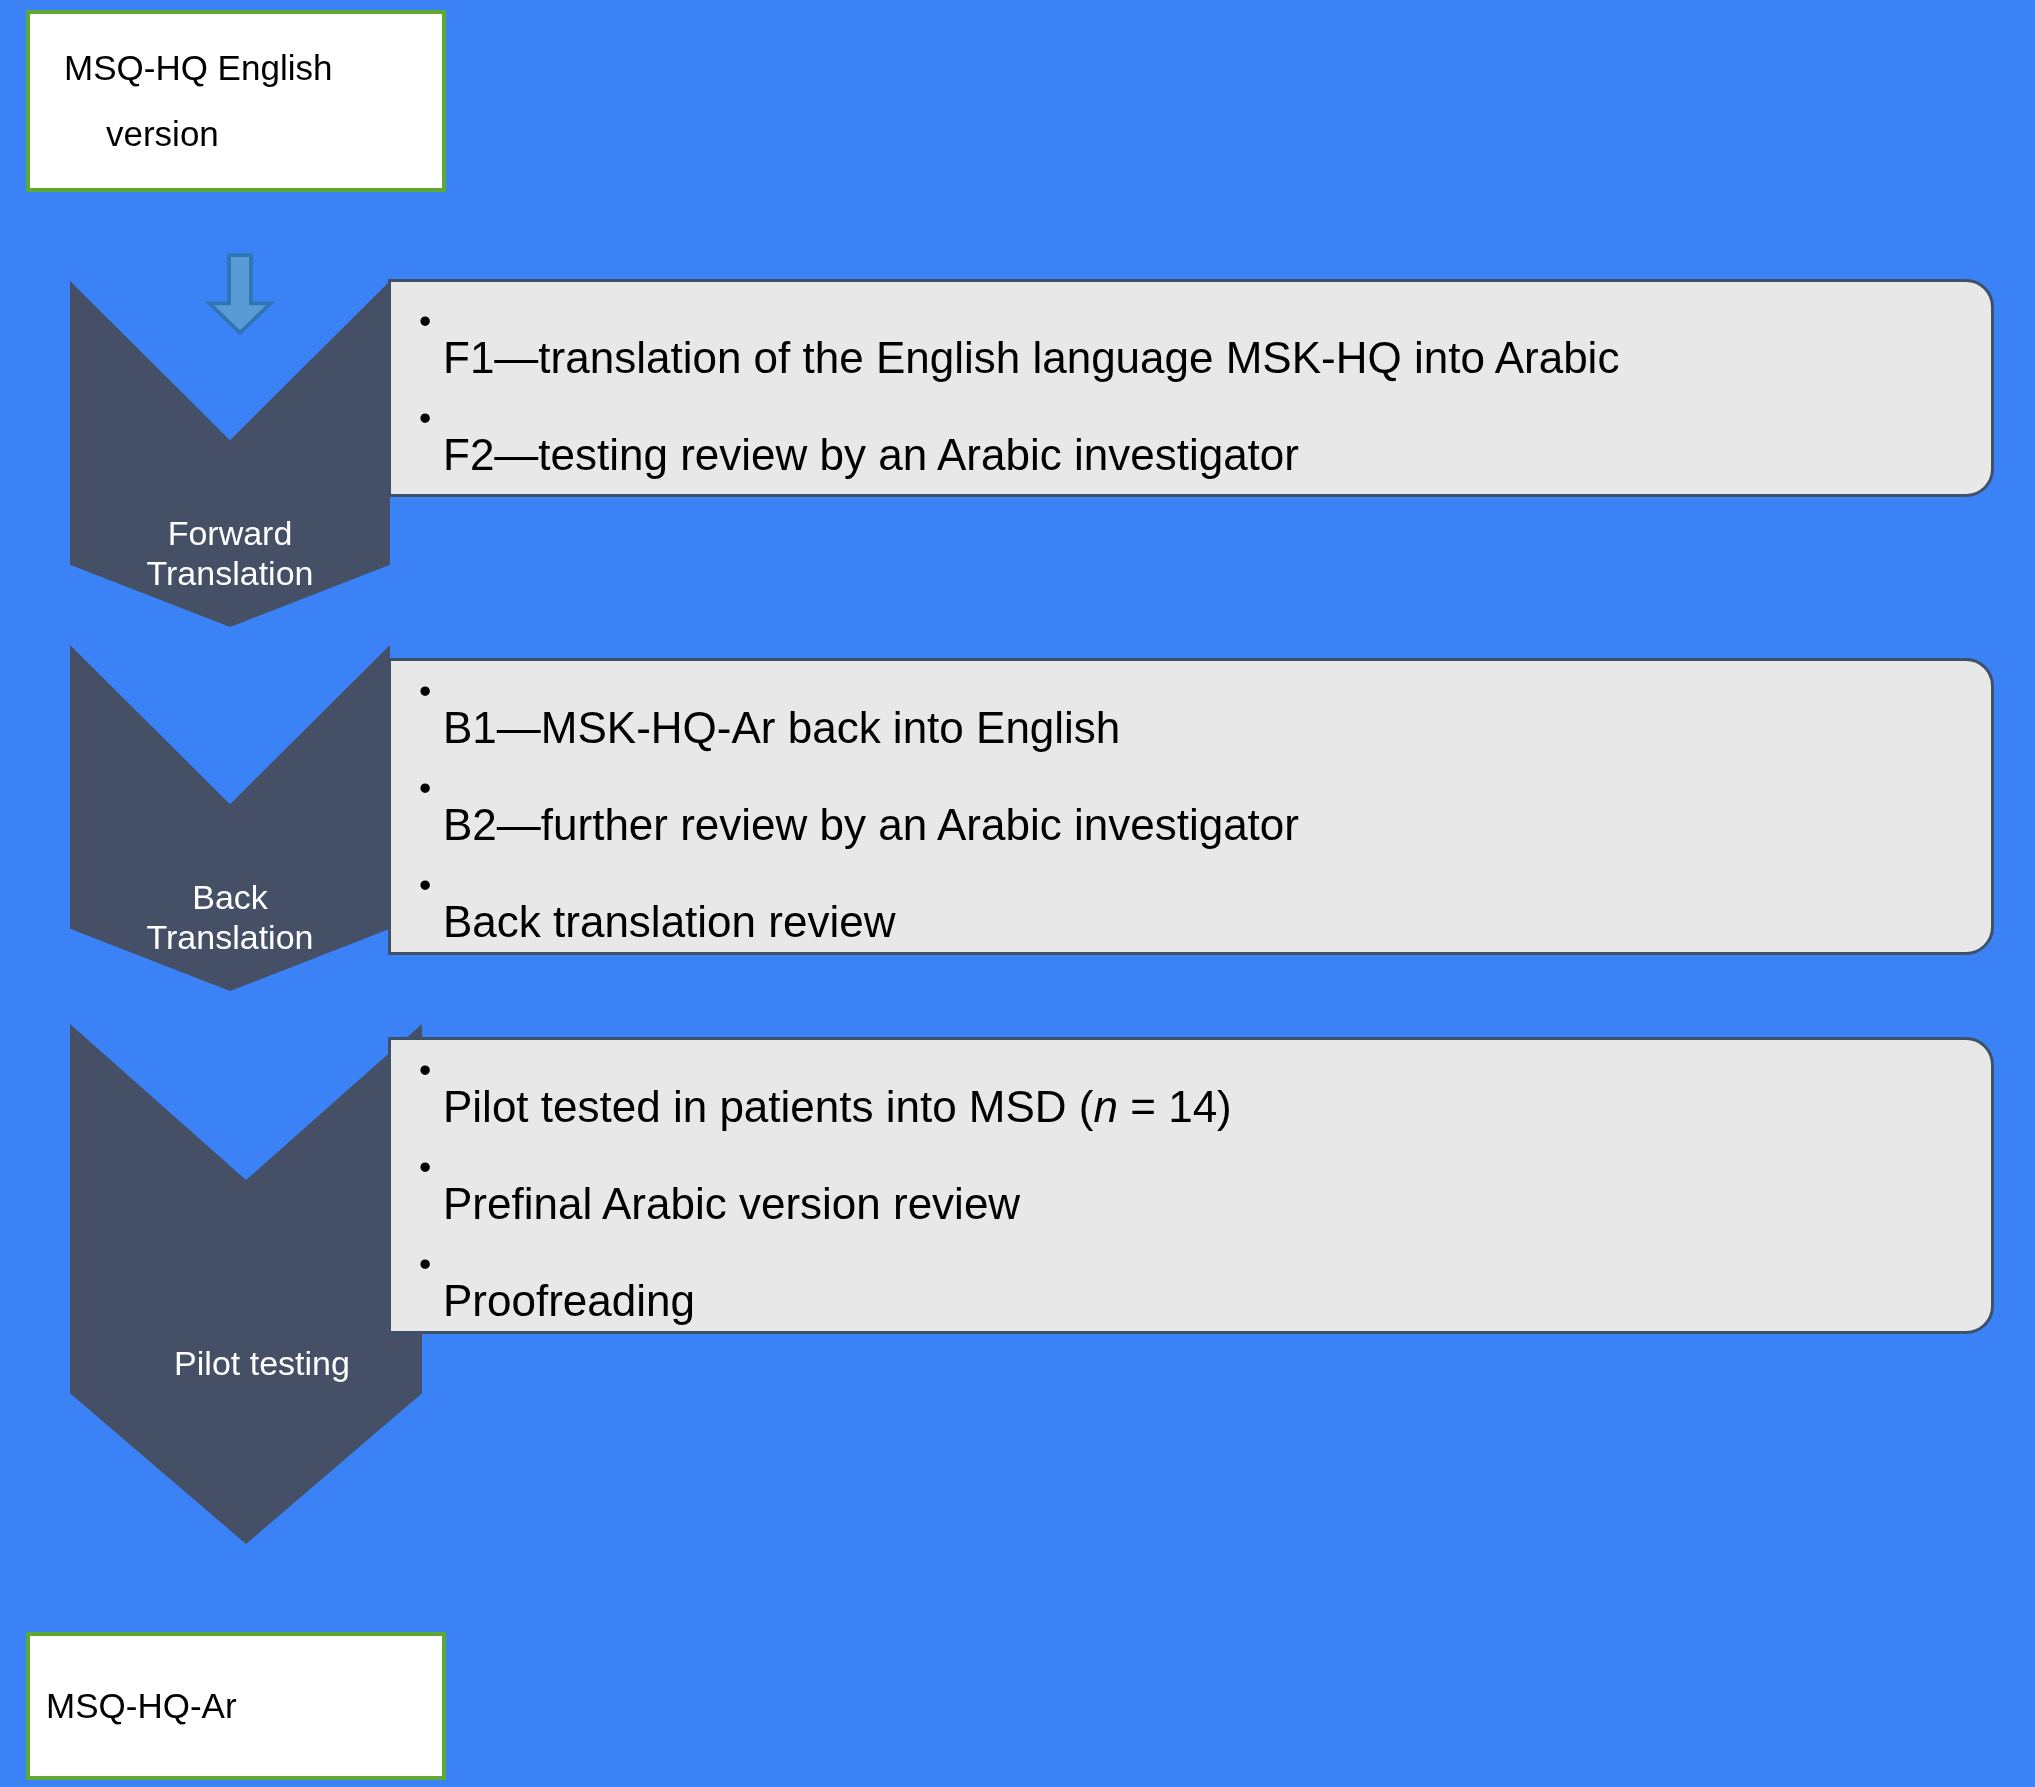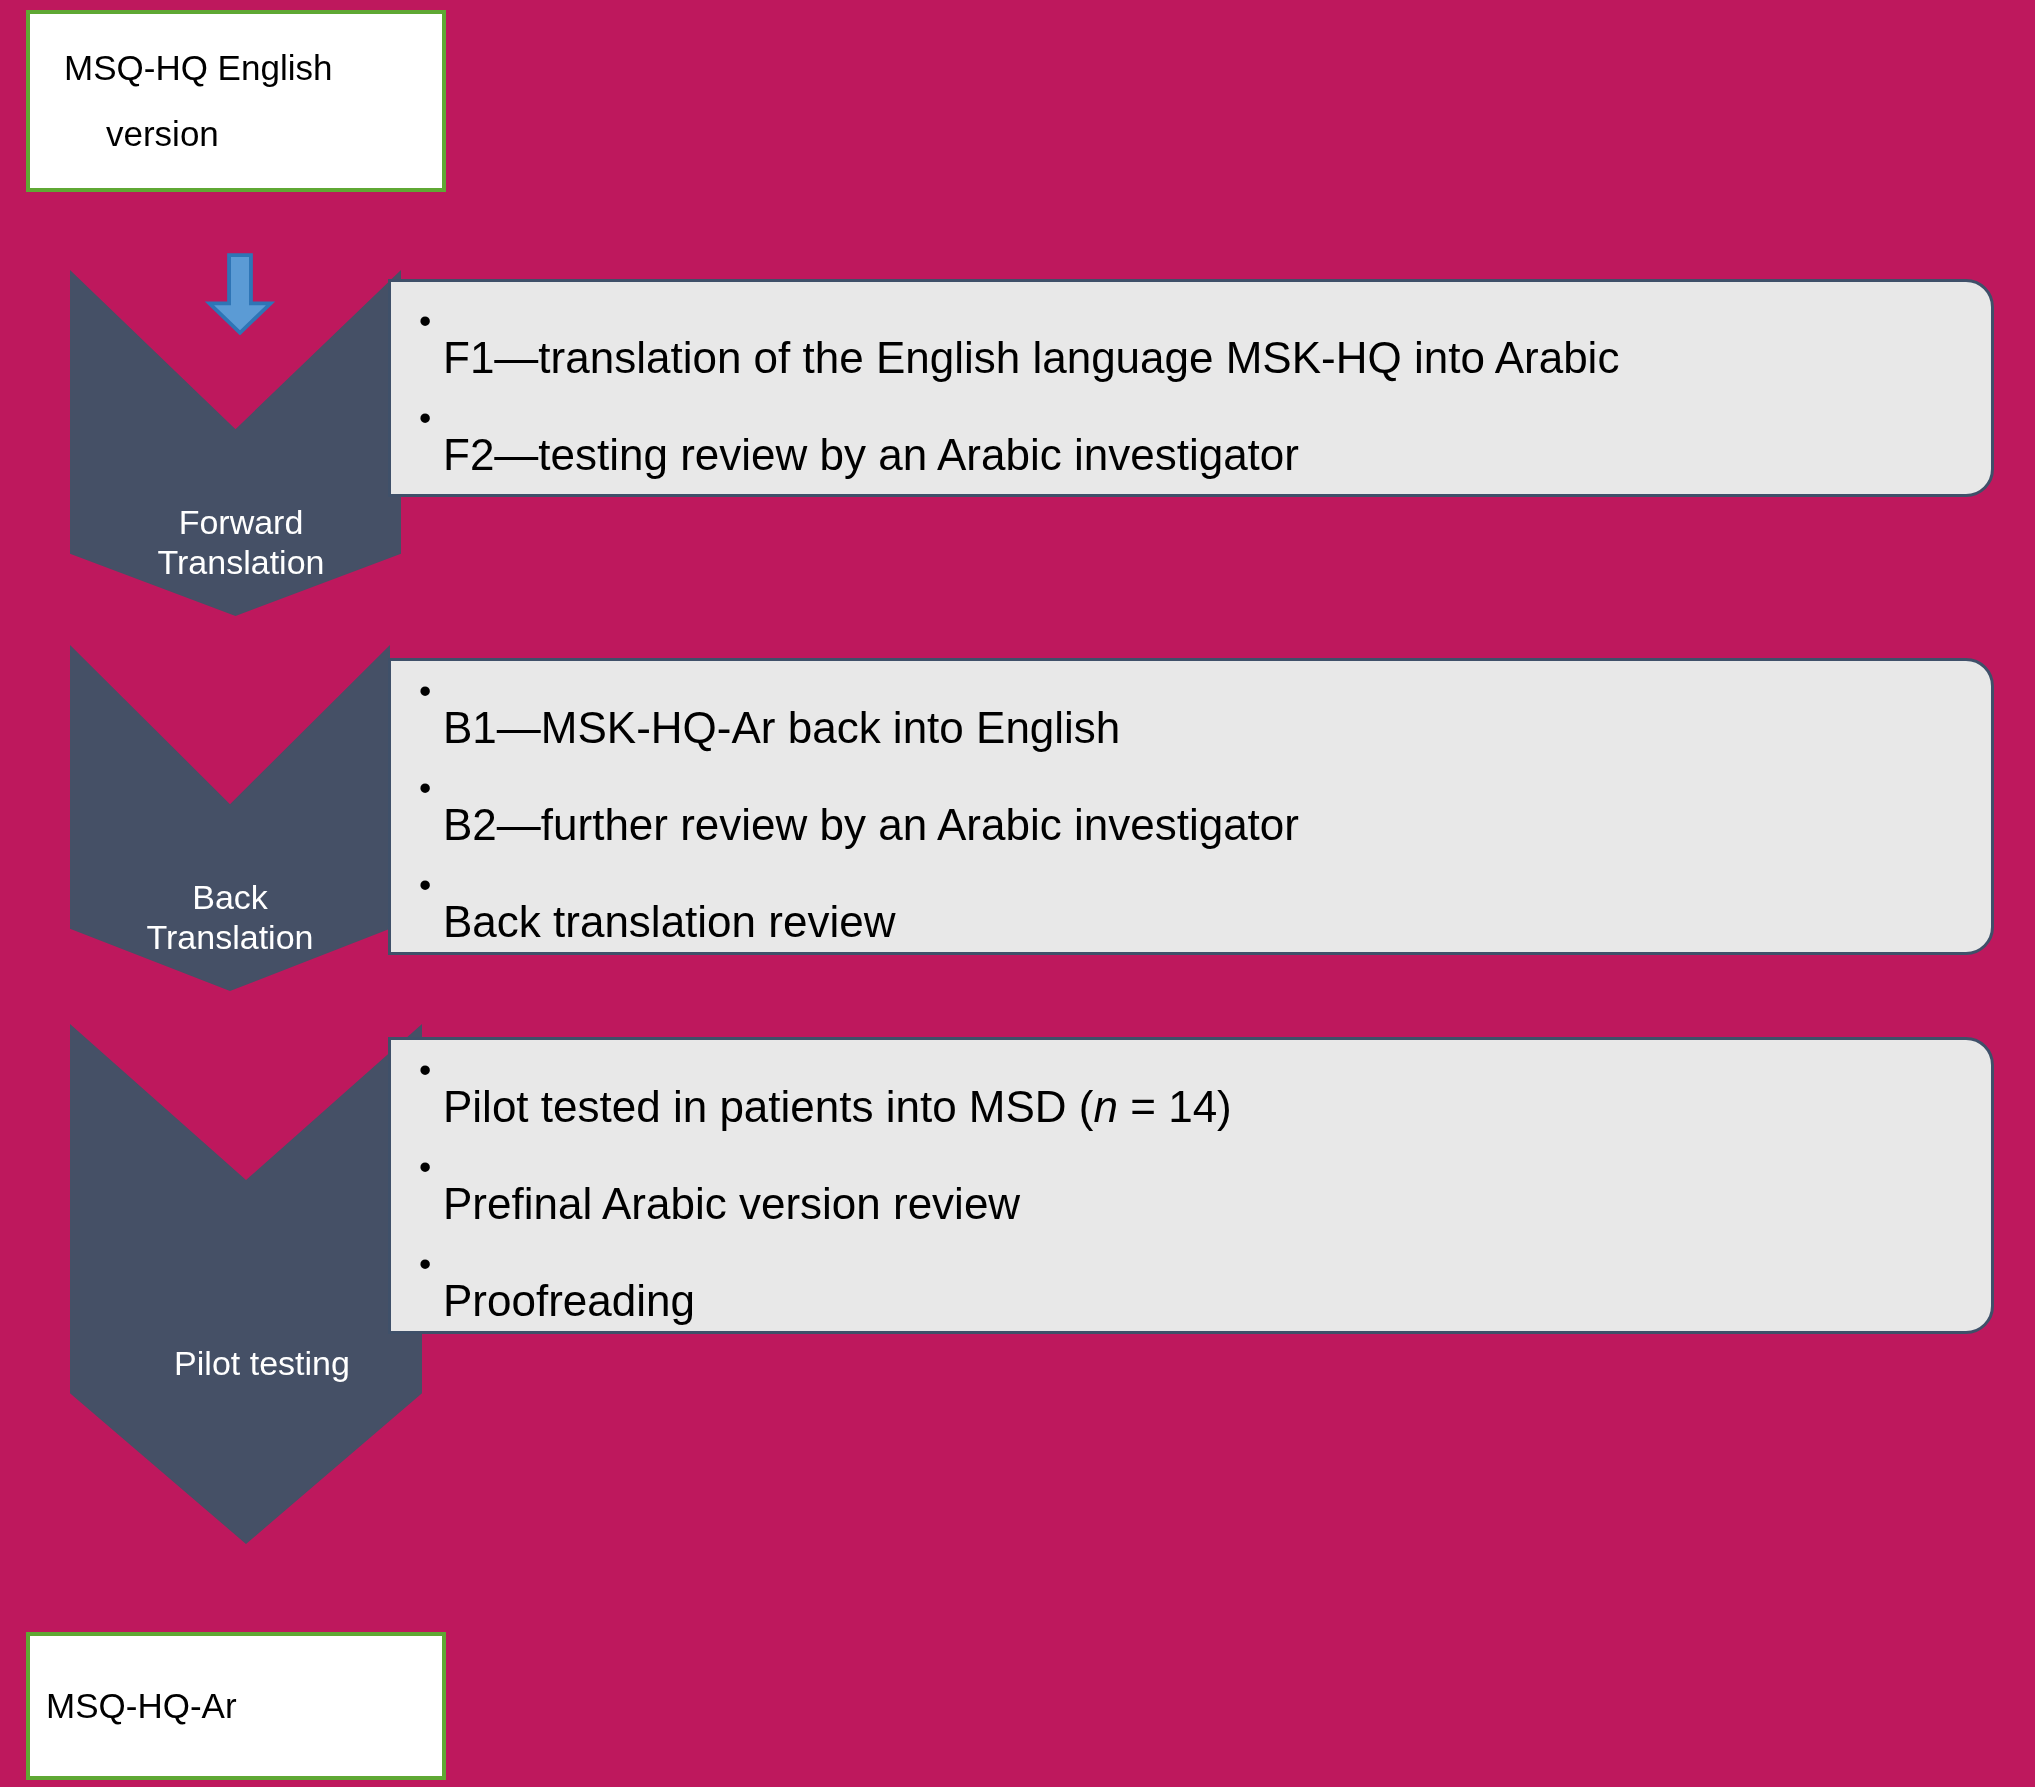--- a/index.html
+++ b/index.html
@@ -9,21 +9,21 @@
   }
   body {
     font-family: "Liberation Sans", sans-serif;
     color: #000000;
   }
 
   #canvas {
     position: relative;
     width: 2035px;
     height: 1787px;
-    background: #be185d;
+    background: #3b82f6;
     overflow: hidden;
   }
 
   
   .term-box {
     position: absolute;
     box-sizing: border-box;
     background: #ffffff;
     border: 4.9px solid #5FA834;
     display: flex;
@@ -117,21 +117,21 @@
     text-align: left;
   }
   .bullet-text {
     flex: 1 1 auto;
     margin-top: 37px;
   }
   .bullet-text i { font-style: italic; }
 
   
   #row-1 { top: 266px; height: 346px; }
-  #row-1 .chevron { top: 4px; height: 346px; padding-left: 11px; }
+  #row-1 .chevron { top: 15px; height: 346px; }
   #row-1 .content-box { top: 13px; height: 218px; }
   #row-1 .chevron-label { padding-bottom: 34px; }
 
   
   #row-2 { top: 645px; height: 346px; }
   #row-2 .chevron { top: 0; height: 346px; }
   #row-2 .content-box { top: 13px; height: 297px; }
   #row-2 .chevron-label { padding-bottom: 34px; }
 
   

